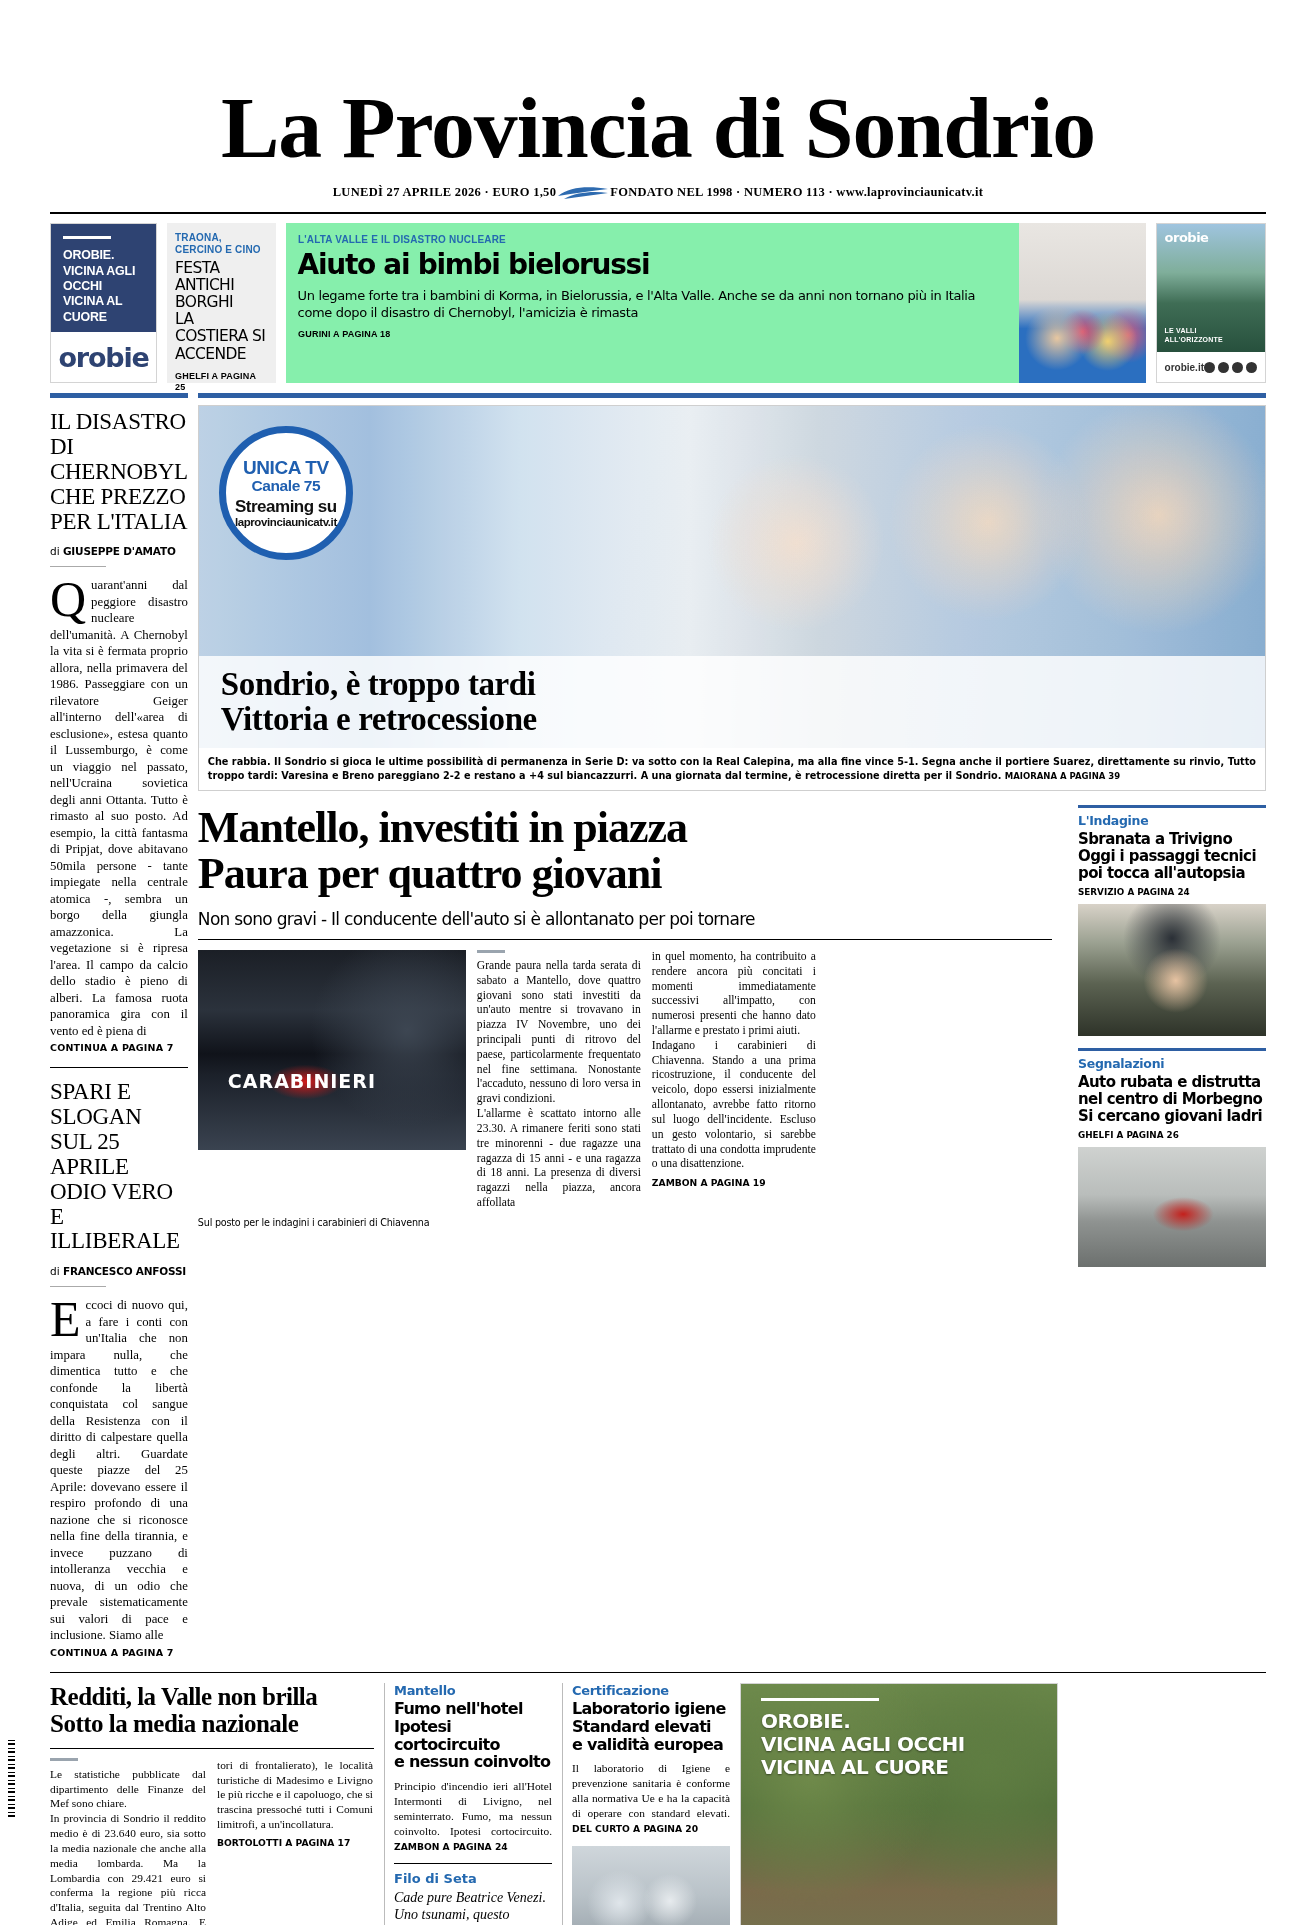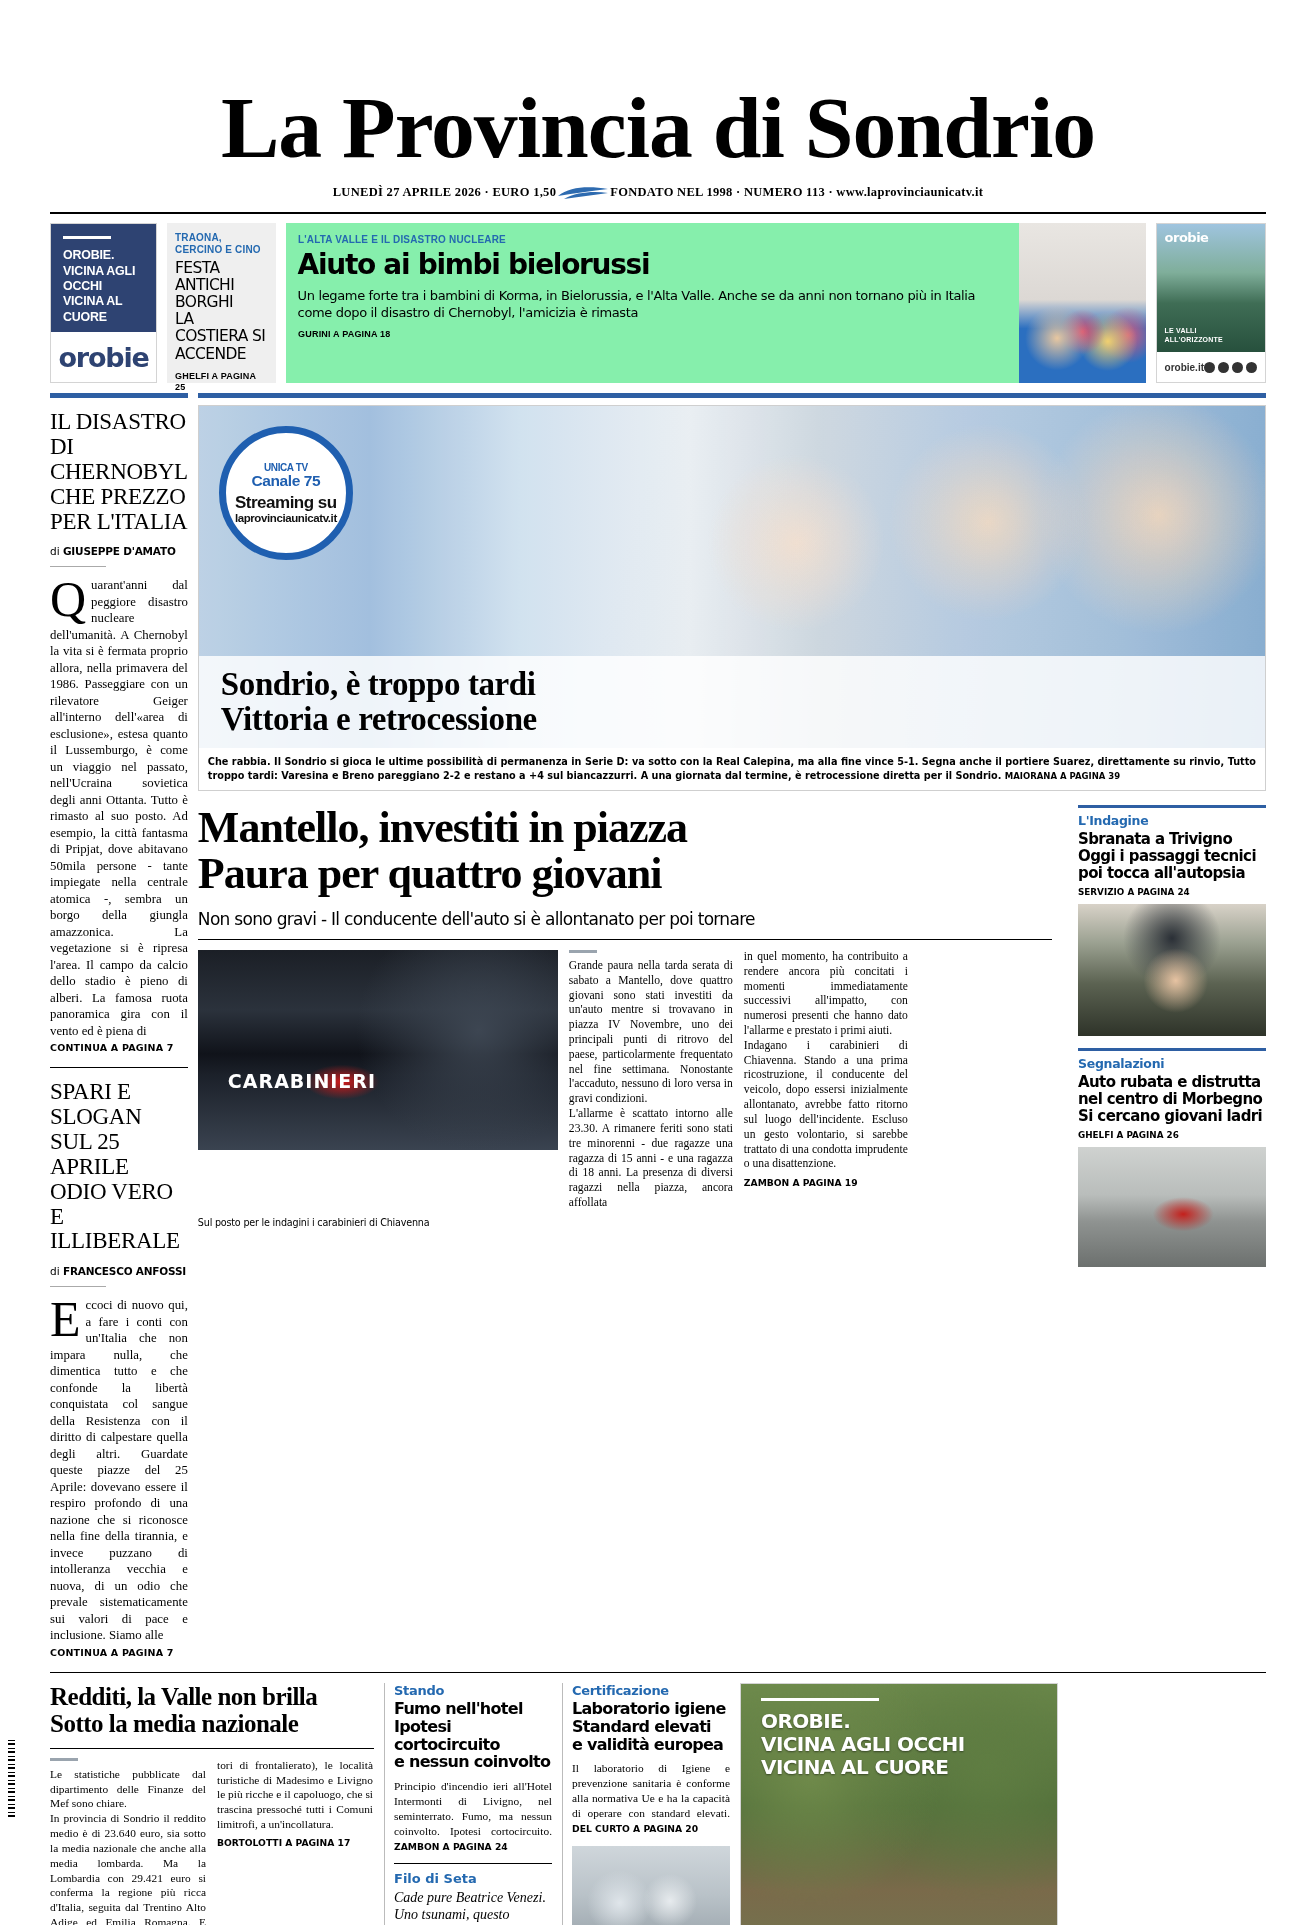--- a/index.html
+++ b/index.html
@@ -152,21 +152,21 @@
       linear-gradient(90deg,
         #b9cfe4 0%, #9dbcdc 16%, #cfe0ee 30%, #e9eef2 46%,
         #cfd9e2 58%, #b9cfe6 72%, #a9c6e2 86%, #8fb6da 100%);
   }
   .tv-badge {
     position: absolute; left: 20px; top: 20px; width: 134px; height: 134px;
     border-radius: 50%; background: #fff; border: 7px solid #1f5fb0;
     display: flex; flex-direction: column; align-items: center; justify-content: center;
     text-align: center; line-height: 1.05;
   }
-  .tv-badge .l1 { color: #1f5fb0; font-weight: bold; font-size: 10px; letter-spacing: -0.4px; }
+  .tv-badge .l1 { color: #1f5fb0; font-weight: bold; font-size: 19px; letter-spacing: -0.4px; }
   .tv-badge .l2 { color: #1f5fb0; font-weight: bold; font-size: 15.5px; letter-spacing: -0.4px; }
   .tv-badge .l3 { color: #111; font-weight: bold; font-size: 17px; margin-top: 4px; letter-spacing: -0.5px; }
   .tv-badge .l4 { color: #111; font-weight: bold; font-size: 11.5px; letter-spacing: -0.4px; }
 
   .sport-overlay {
     position: absolute; left: 0; right: 0; bottom: 0; height: 92px;
     background: rgba(255,255,255,0.82);
     display: flex; flex-direction: column; justify-content: center; padding-left: 22px;
   }
   .sport-overlay .h {
@@ -188,21 +188,21 @@
     font-family: "Liberation Serif", serif; font-weight: bold;
     font-size: 44px; line-height: 1.04; letter-spacing: -1px;
   }
   .big-sub {
     font-family: "DejaVu Sans", sans-serif; font-size: 17px; letter-spacing: -0.7px;
     margin-top: 12px; padding-bottom: 10px; border-bottom: 1px solid #000;
   }
   .mid-cols { display: flex; gap: 11px; margin-top: 10px; }
   .mid-c { width: 164px; }
   .mid-photo {
-    width: 360px;
+    width: 268px;
     background:
       radial-gradient(ellipse 60px 28px at 40% 66%, #d01b1b 0%, rgba(208,27,27,0) 62%),
       radial-gradient(circle at 78% 40%, #3d4652 0%, rgba(61,70,82,0) 40%),
       linear-gradient(#1b1f26 0%, #2b323c 30%, #10131a 52%, #1b2029 62%, #3a4350 100%);
     position: relative; height: 200px;
   }
   .mid-photo .carab {
     position: absolute; left: 30px; bottom: 58px; color: #fff;
     font-family: "DejaVu Sans", sans-serif; font-weight: bold; font-size: 19px; letter-spacing: 1px;
   }
@@ -500,21 +500,21 @@
           </div>
         </div>
         <div class="c">
           <div class="bot-col-body" style="margin-top:0;">tori di frontalierato), le località turistiche di Madesimo e Livigno le più ricche e il capoluogo, che si trascina pressoché tutti i Comuni limitrofi, a un'incollatura.</div>
           <div class="ref-small">BORTOLOTTI A PAGINA 17</div>
         </div>
       </div>
     </div>
 
     <div class="bot-col">
-      <div class="bot-col-kicker">Stando</div>
+      <div class="bot-col-kicker">Mantello</div>
       <div class="bot-col-head">
         <div>Fumo nell'hotel</div>
         <div>Ipotesi cortocircuito</div>
         <div>e nessun coinvolto</div>
       </div>
       <div class="bot-col-body">
         <span>Principio d'incendio ieri all'Hotel Intermonti di Livigno, nel seminterrato. Fumo, ma nessun coinvolto. Ipotesi cortocircuito.</span>
         <b class="ref-small">ZAMBON A PAGINA 24</b>
       </div>
       <div class="filo-box">

